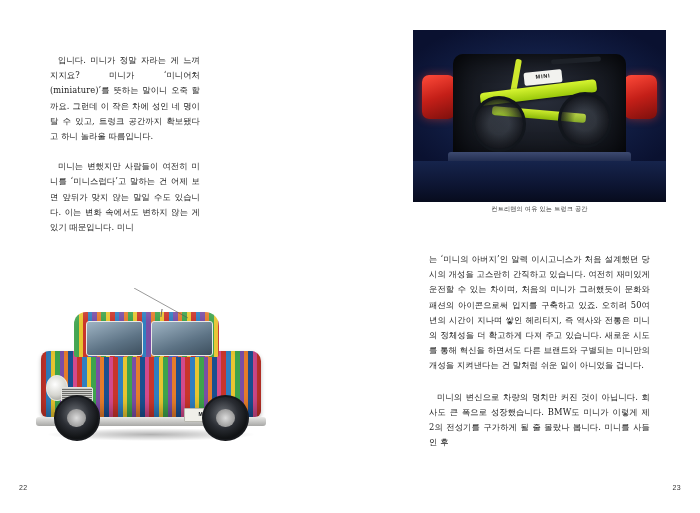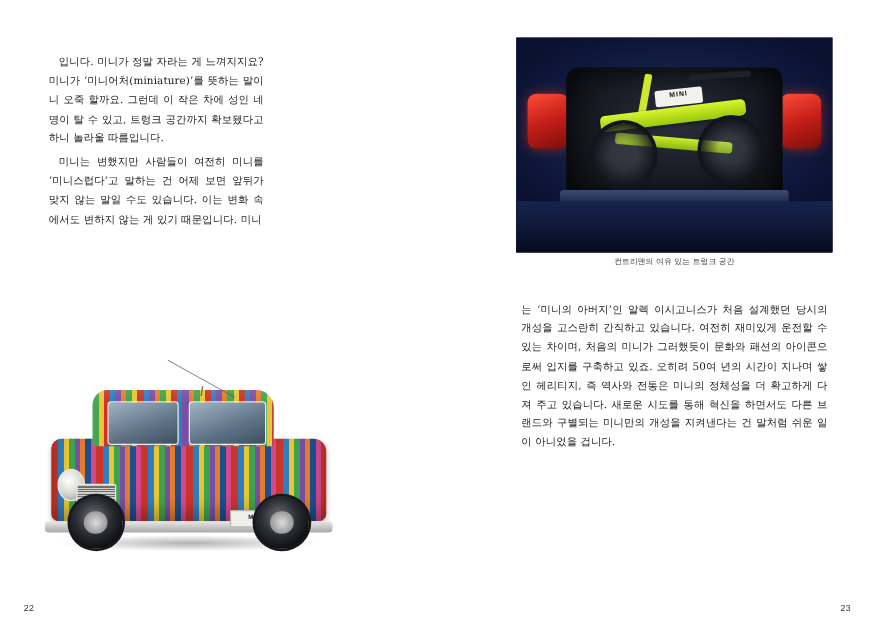--- a/index.html
+++ b/index.html
@@ -45,33 +45,33 @@
     text-justify: inter-character;
     letter-spacing: 0.1px;
   }
 
   .left-text-top {
     left: 35px;
     top: 38px;
     width: 180px;
   }
   .left-text-top p {
-    margin: 4px;
+    margin: 15px;
   }
   .left-text-top p.indent {
     text-indent: 8px;
   }
 
   .right-text {
     left: 413px;
     top: 236px;
     width: 253px;
   }
   .right-text p {
-    margin: 4px;
+    margin: 16px;
   }
   .right-text p.indent {
     text-indent: 8px;
   }
 
   
   .folio {
     position: absolute;
     font-family: "Liberation Sans", sans-serif;
     font-size: 7px;
@@ -437,17 +437,18 @@
       <div class="bike-badge">MINI</div>
     </div>
     <div class="trunk-sill"></div>
     <div class="trunk-bumper"></div>
   </div>
 
   <div class="photo-caption">컨트리맨의 여유 있는 트렁크 공간</div>
 
   <div class="textcol right-text">
     <p>는 ‘미니의 아버지’인 알렉 이시고니스가 처음 설계했던 당시의 개성을 고스란히 간직하고 있습니다. 여전히 재미있게 운전할 수 있는 차이며, 처음의 미니가 그러했듯이 문화와 패션의 아이콘으로써 입지를 구축하고 있죠. 오히려 50여 년의 시간이 지나며 쌓인 헤리티지, 즉 역사와 전통은 미니의 정체성을 더 확고하게 다져 주고 있습니다. 새로운 시도를 통해 혁신을 하면서도 다른 브랜드와 구별되는 미니만의 개성을 지켜낸다는 건 말처럼 쉬운 일이 아니었을 겁니다.</p>
+    <p class="indent">미니의 변신으로 차량의 덩치만 커진 것이 아닙니다. 회사도 큰 폭으로 성장했습니다. BMW도 미니가 이렇게 제 2의 전성기를 구가하게 될 줄 몰랐나 봅니다. 미니를 사들인 후</p>
   </div>
 
   <div class="folio folio-right">23</div>
 
 </div>
 
 </body></html>

